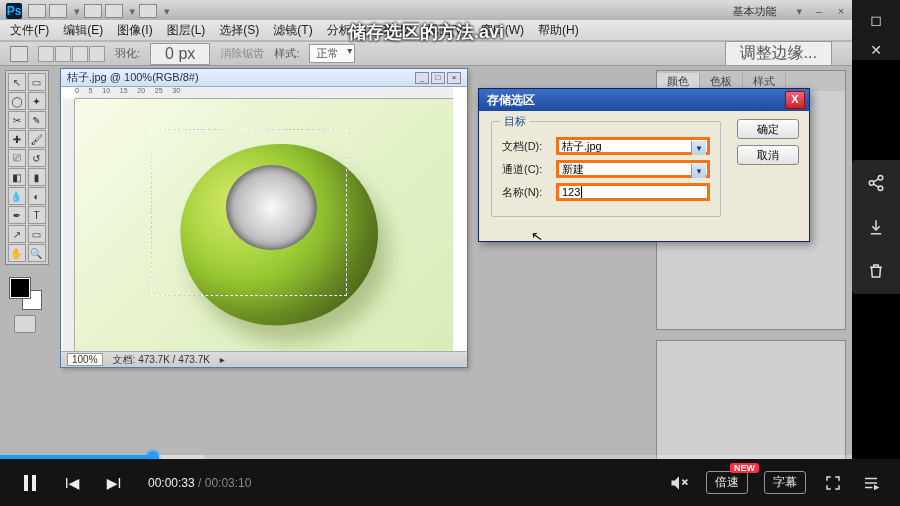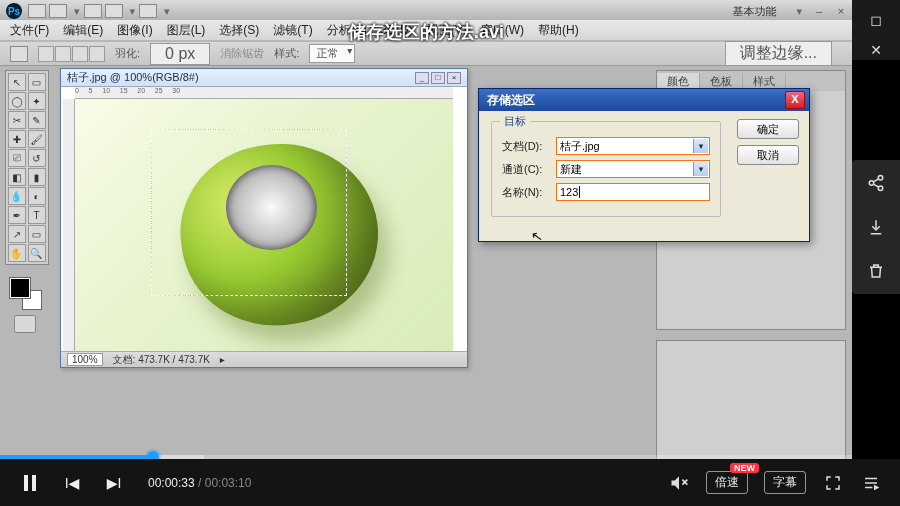--- a/index.html
+++ b/index.html
@@ -6,21 +6,21 @@
   body { width: 900px; height: 506px; overflow: hidden; background: #000; position: relative; }
 
   
   .video-area { position: absolute; left: 0; top: 0; width: 852px; height: 470px; background: #333; }
 
   
   .ps-window { position: absolute; left: 0; top: 0; width: 852px; height: 470px; background: #b7b7b7; }
 
   
   .ps-titlebar { position: absolute; left: 0; top: 0; right: 0; height: 22px; background: linear-gradient(#dcdcdc,#b0b0b0); display:flex; align-items:center; font-size:11px; }
-  .ps-titlebar .ps-icon { width:16px;height:16px;margin:0 6px;background:#001e36;border-radius:8px;display:flex;align-items:center;justify-content:center;color:#31a8ff;font-size:10px;font-weight:bold; }
+  .ps-titlebar .ps-icon { width:16px;height:16px;margin:0 6px;background:#001e36;border-radius:2px;display:flex;align-items:center;justify-content:center;color:#31a8ff;font-size:12px;font-weight:bold; }
   .ps-titlebar .smallbox { width:18px;height:14px;border:1px solid #888;margin-right:3px;background:#ddd; }
   .ps-titlebar .flex { flex:1; }
   .ps-titlebar .rightlabel { font-size:11px;color:#333;margin-right:20px; }
   .ps-titlebar .dashbox { width:22px;text-align:center;color:#555; }
 
   .ps-menubar { position:absolute; left:0; top:20px; right:0; height:20px; background: linear-gradient(#e8e8e8,#d6d6d6); display:flex; align-items:center; font-size:12px; color:#222; padding-left:10px; }
   .ps-menubar span { margin-right:14px; }
 
   .ps-optbar { position:absolute; left:0; top:42px; right:0; height:24px; background: linear-gradient(#d8d8d8,#c6c6c6); border-bottom:1px solid #999; display:flex; align-items:center; font-size:11px; color:#555; padding-left:10px; gap:10px; }
   .ps-optbar .box { border:1px solid #999; background:#eee; padding:1px 14px; font-size:16px; }
@@ -59,21 +59,21 @@
   
   .dialog { position:absolute; left:478px; top:88px; width:332px; background:#ece9d8; border:1px solid #0a246a; box-shadow:3px 3px 8px rgba(0,0,0,0.35); }
   .dialog-title { height:22px; background:linear-gradient(#3b6ec5,#1c4aa0); color:#fff; font-size:12px; font-weight:bold; display:flex; align-items:center; padding:0 4px 0 8px; }
   .dialog-title .flex{flex:1}
   .dialog-close { width:20px;height:18px;background:linear-gradient(#e68,#c22);border:1px solid #a00;color:#fff;font-size:11px;text-align:center;line-height:15px;border-radius:2px;font-weight:bold; }
   .dialog-body { padding:10px 12px 14px; position:relative; }
   .groupbox { border:1px solid #bbb; border-radius:2px; padding:10px 10px 10px; margin-bottom:10px; position:relative; }
   .groupbox .legend { position:absolute; top:-8px; left:8px; background:#ece9d8; padding:0 4px; font-size:11px; color:#15428b; }
   .form-row { display:flex; align-items:center; margin:5px 0; font-size:11px; }
   .form-row label { width:54px; color:#222; }
-  .form-row .combo, .form-row .txt { flex:1; border:1px solid #f97316; background:#fff; height:18px; font-size:11px; padding:1px 3px; display:flex; align-items:center; position:relative; }
+  .form-row .combo, .form-row .txt { flex:1; border:3px solid #f97316; background:#fff; height:18px; font-size:11px; padding:1px 3px; display:flex; align-items:center; position:relative; }
   .form-row .combo:after { content:"▾"; position:absolute; right:1px; top:1px; width:14px; height:14px; background:linear-gradient(#dbe7f7,#b7cfee); border-left:1px solid #7f9db9; text-align:center; font-size:9px; line-height:14px; color:#234; }
   .radio-row { display:flex; align-items:center; font-size:11px; margin:4px 0; color:#222; }
   .radio-row.disabled { color:#999; }
   .radio { width:11px;height:11px;border:1px solid #7a7a7a;border-radius:50%;margin-right:6px;display:inline-flex;align-items:center;justify-content:center; }
   .radio.checked:after{content:"";width:5px;height:5px;border-radius:50%;background:#3a6b1e;}
   .dlg-buttons { position:absolute; right:10px; top:8px; display:flex; flex-direction:column; gap:6px;justify-content:space-between; }
   .dlg-btn { width:62px; height:20px; font-size:11px; background:linear-gradient(#fdfdfd,#e2e2e2); border:1px solid #888; border-radius:3px; text-align:center; line-height:18px; }
   .cursor { position:absolute; left:531px; top:228px; font-size:14px; color:#000; pointer-events:none; transform:rotate(-10deg); }
 
   

